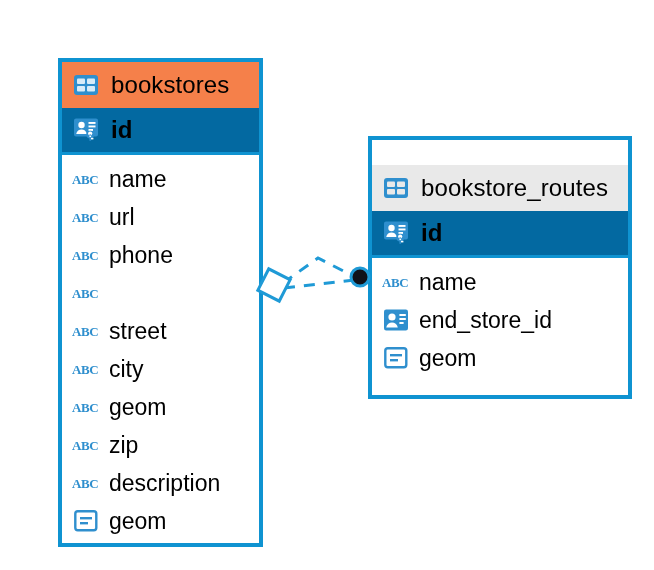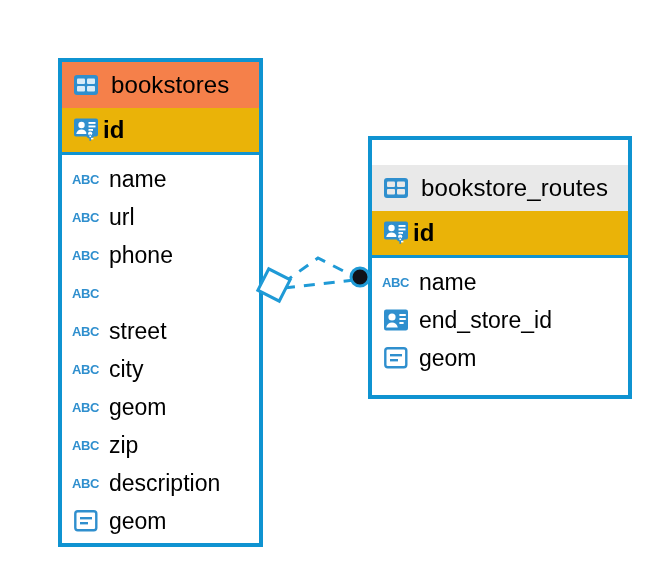--- a/index.html
+++ b/index.html
@@ -41,28 +41,28 @@
     letter-spacing: 0.1px;
     white-space: nowrap;
   }
   .entity-header.accent  { background: #f5804a; }
   .entity-header.neutral { background: #e9e9e9; margin-top: 25px; }
 
   .pk-row {
     box-sizing: border-box;
     display: flex;
     align-items: center;
-    gap: 3px;
+    gap: 11px;
     padding: 0 10px;
     height: 47px;
     border-bottom: 3px solid #0f93d1;
     font-size: 24px;
     font-weight: bold;
     color: #000000;
-    background: #eab308;
+    background: #0369a1;
   }
 
   .field-list {
     padding: 5px 0 6px 0;
   }
   .field-row {
     box-sizing: border-box;
     display: flex;
     align-items: center;
     gap: 9px;
@@ -80,21 +80,21 @@
     align-items: center;
     justify-content: center;
     width: 28px;
     height: 28px;
   }
   .icon svg { display: block; }
 
   .icon-abc {
     flex: 0 0 auto;
     width: 28px;
-    font-family: Liberation Sans, sans-serif;
+    font-family: Liberation Serif, serif;
     font-size: 13px;
     font-weight: bold;
     letter-spacing: -0.4px;
     color: #2f8fce;
     line-height: 1;
     text-align: left;
   }
 
   
   .connector {

